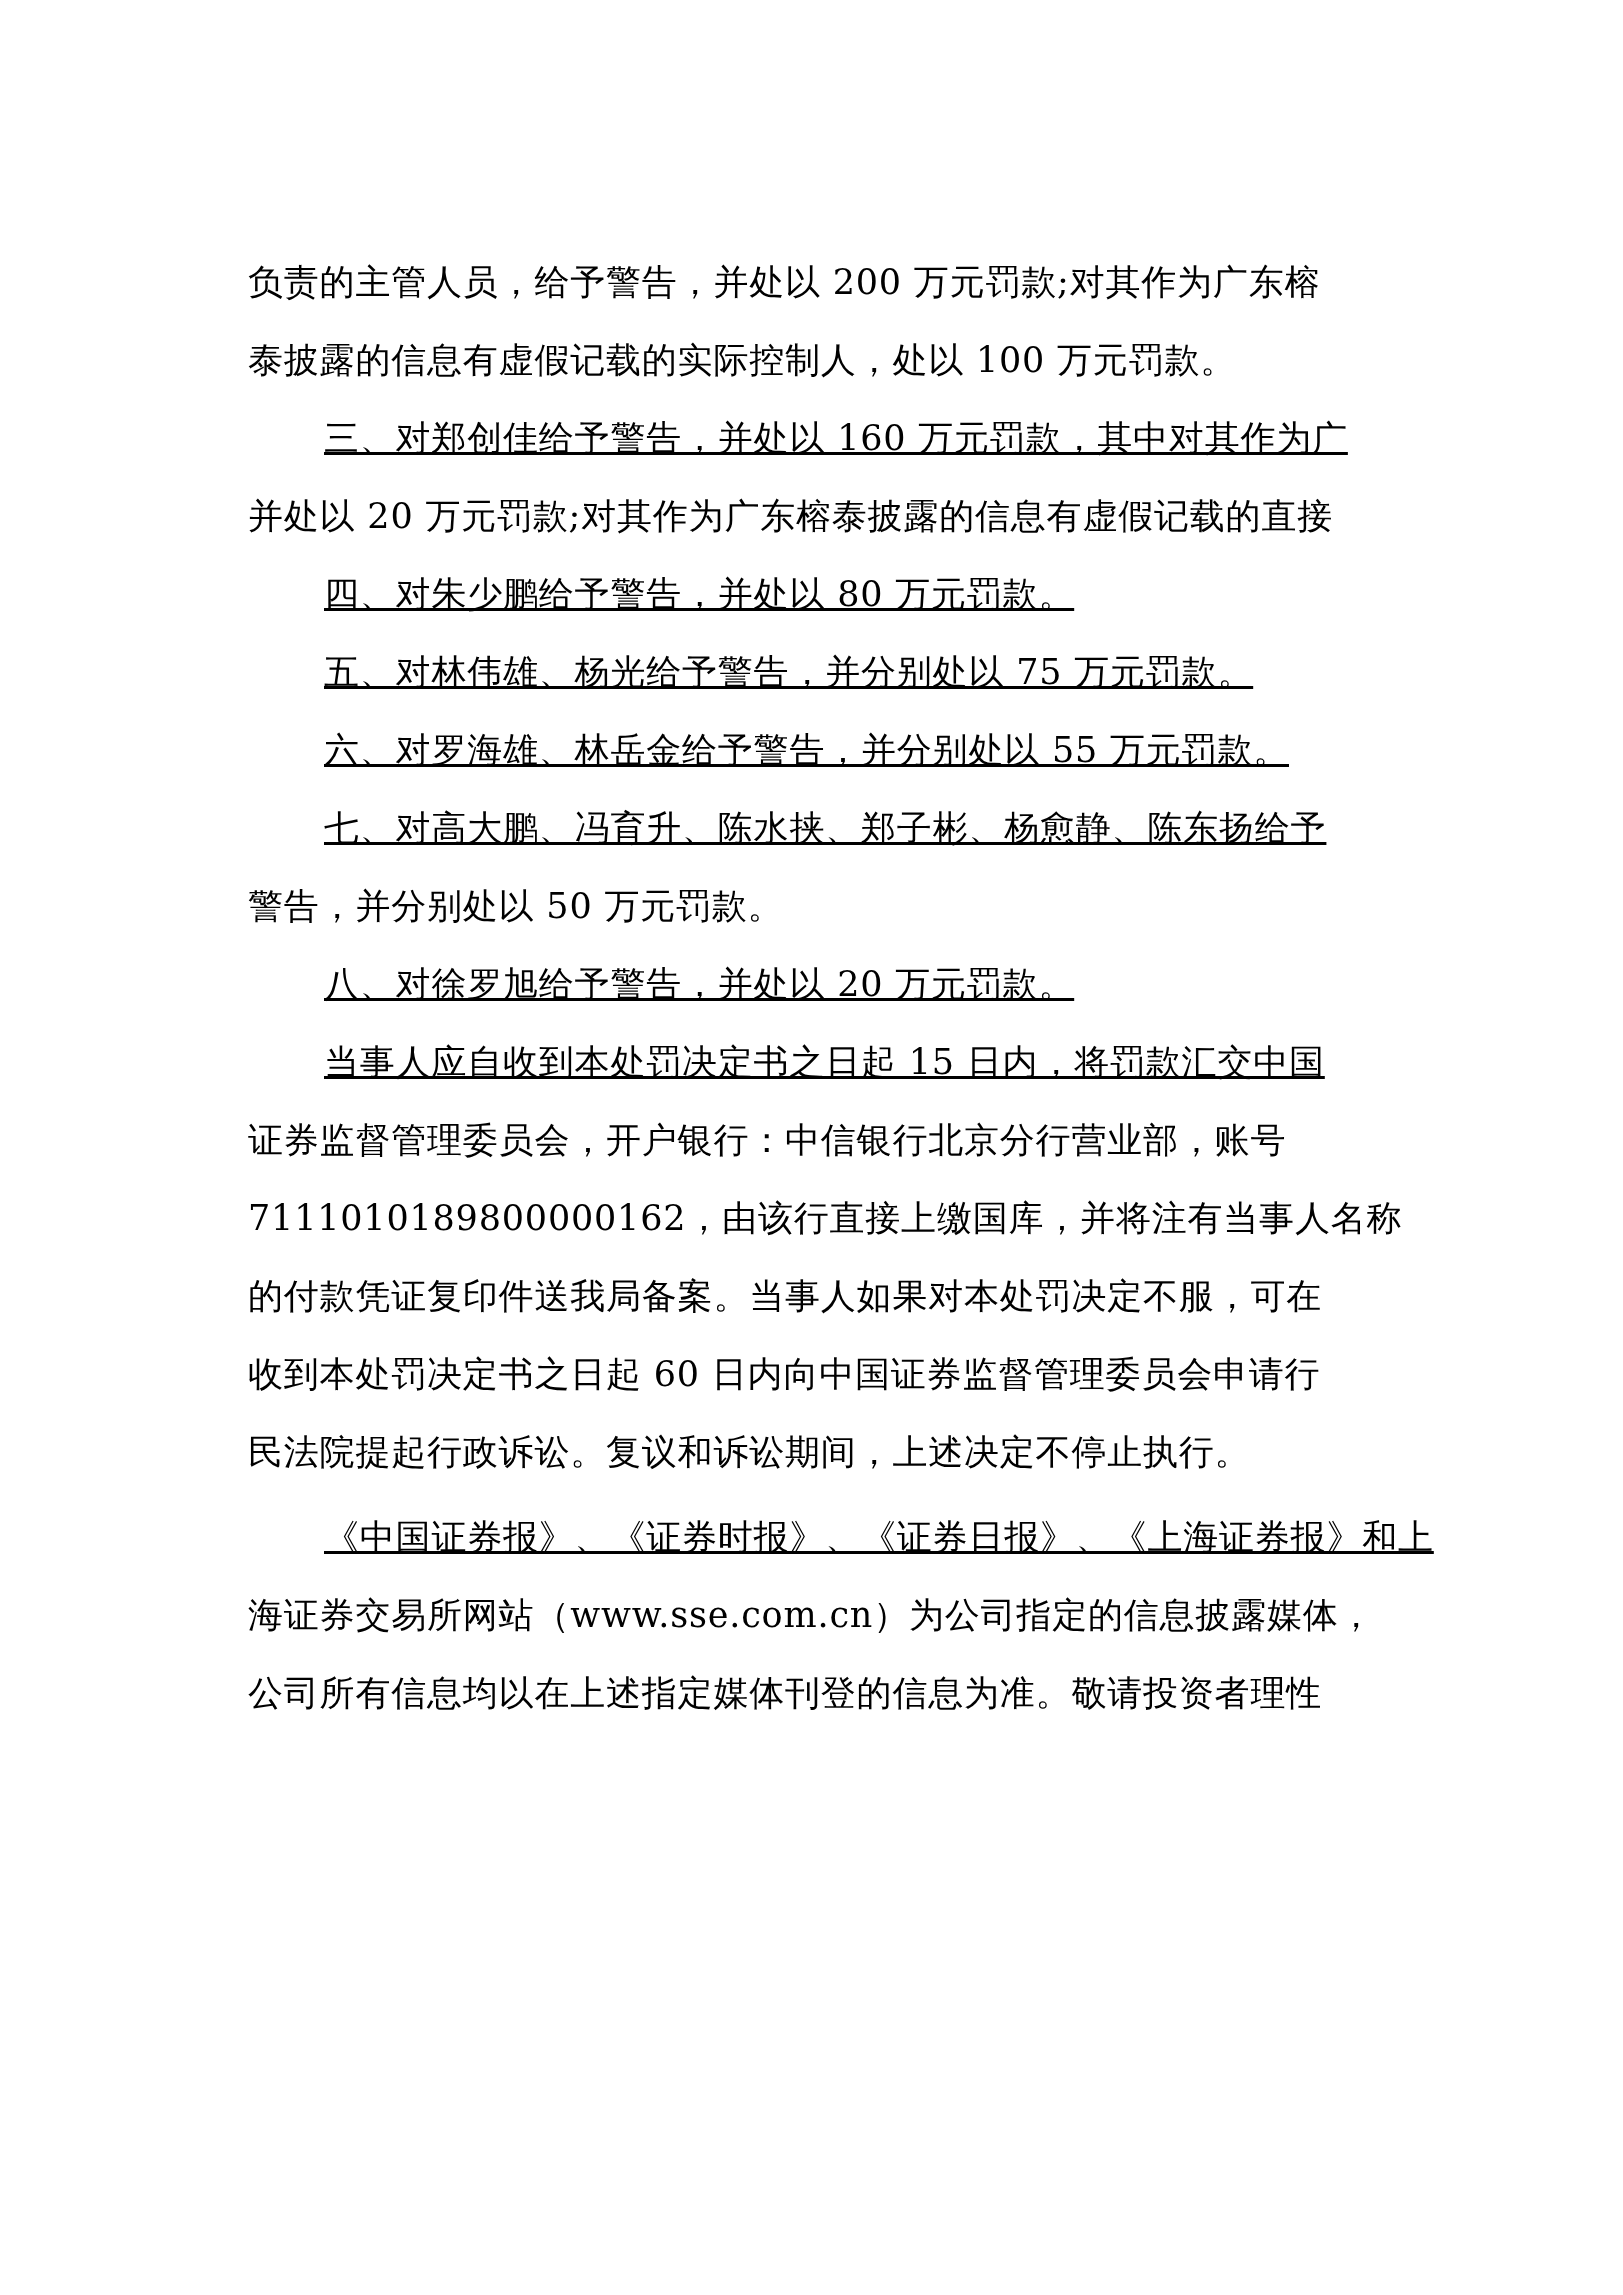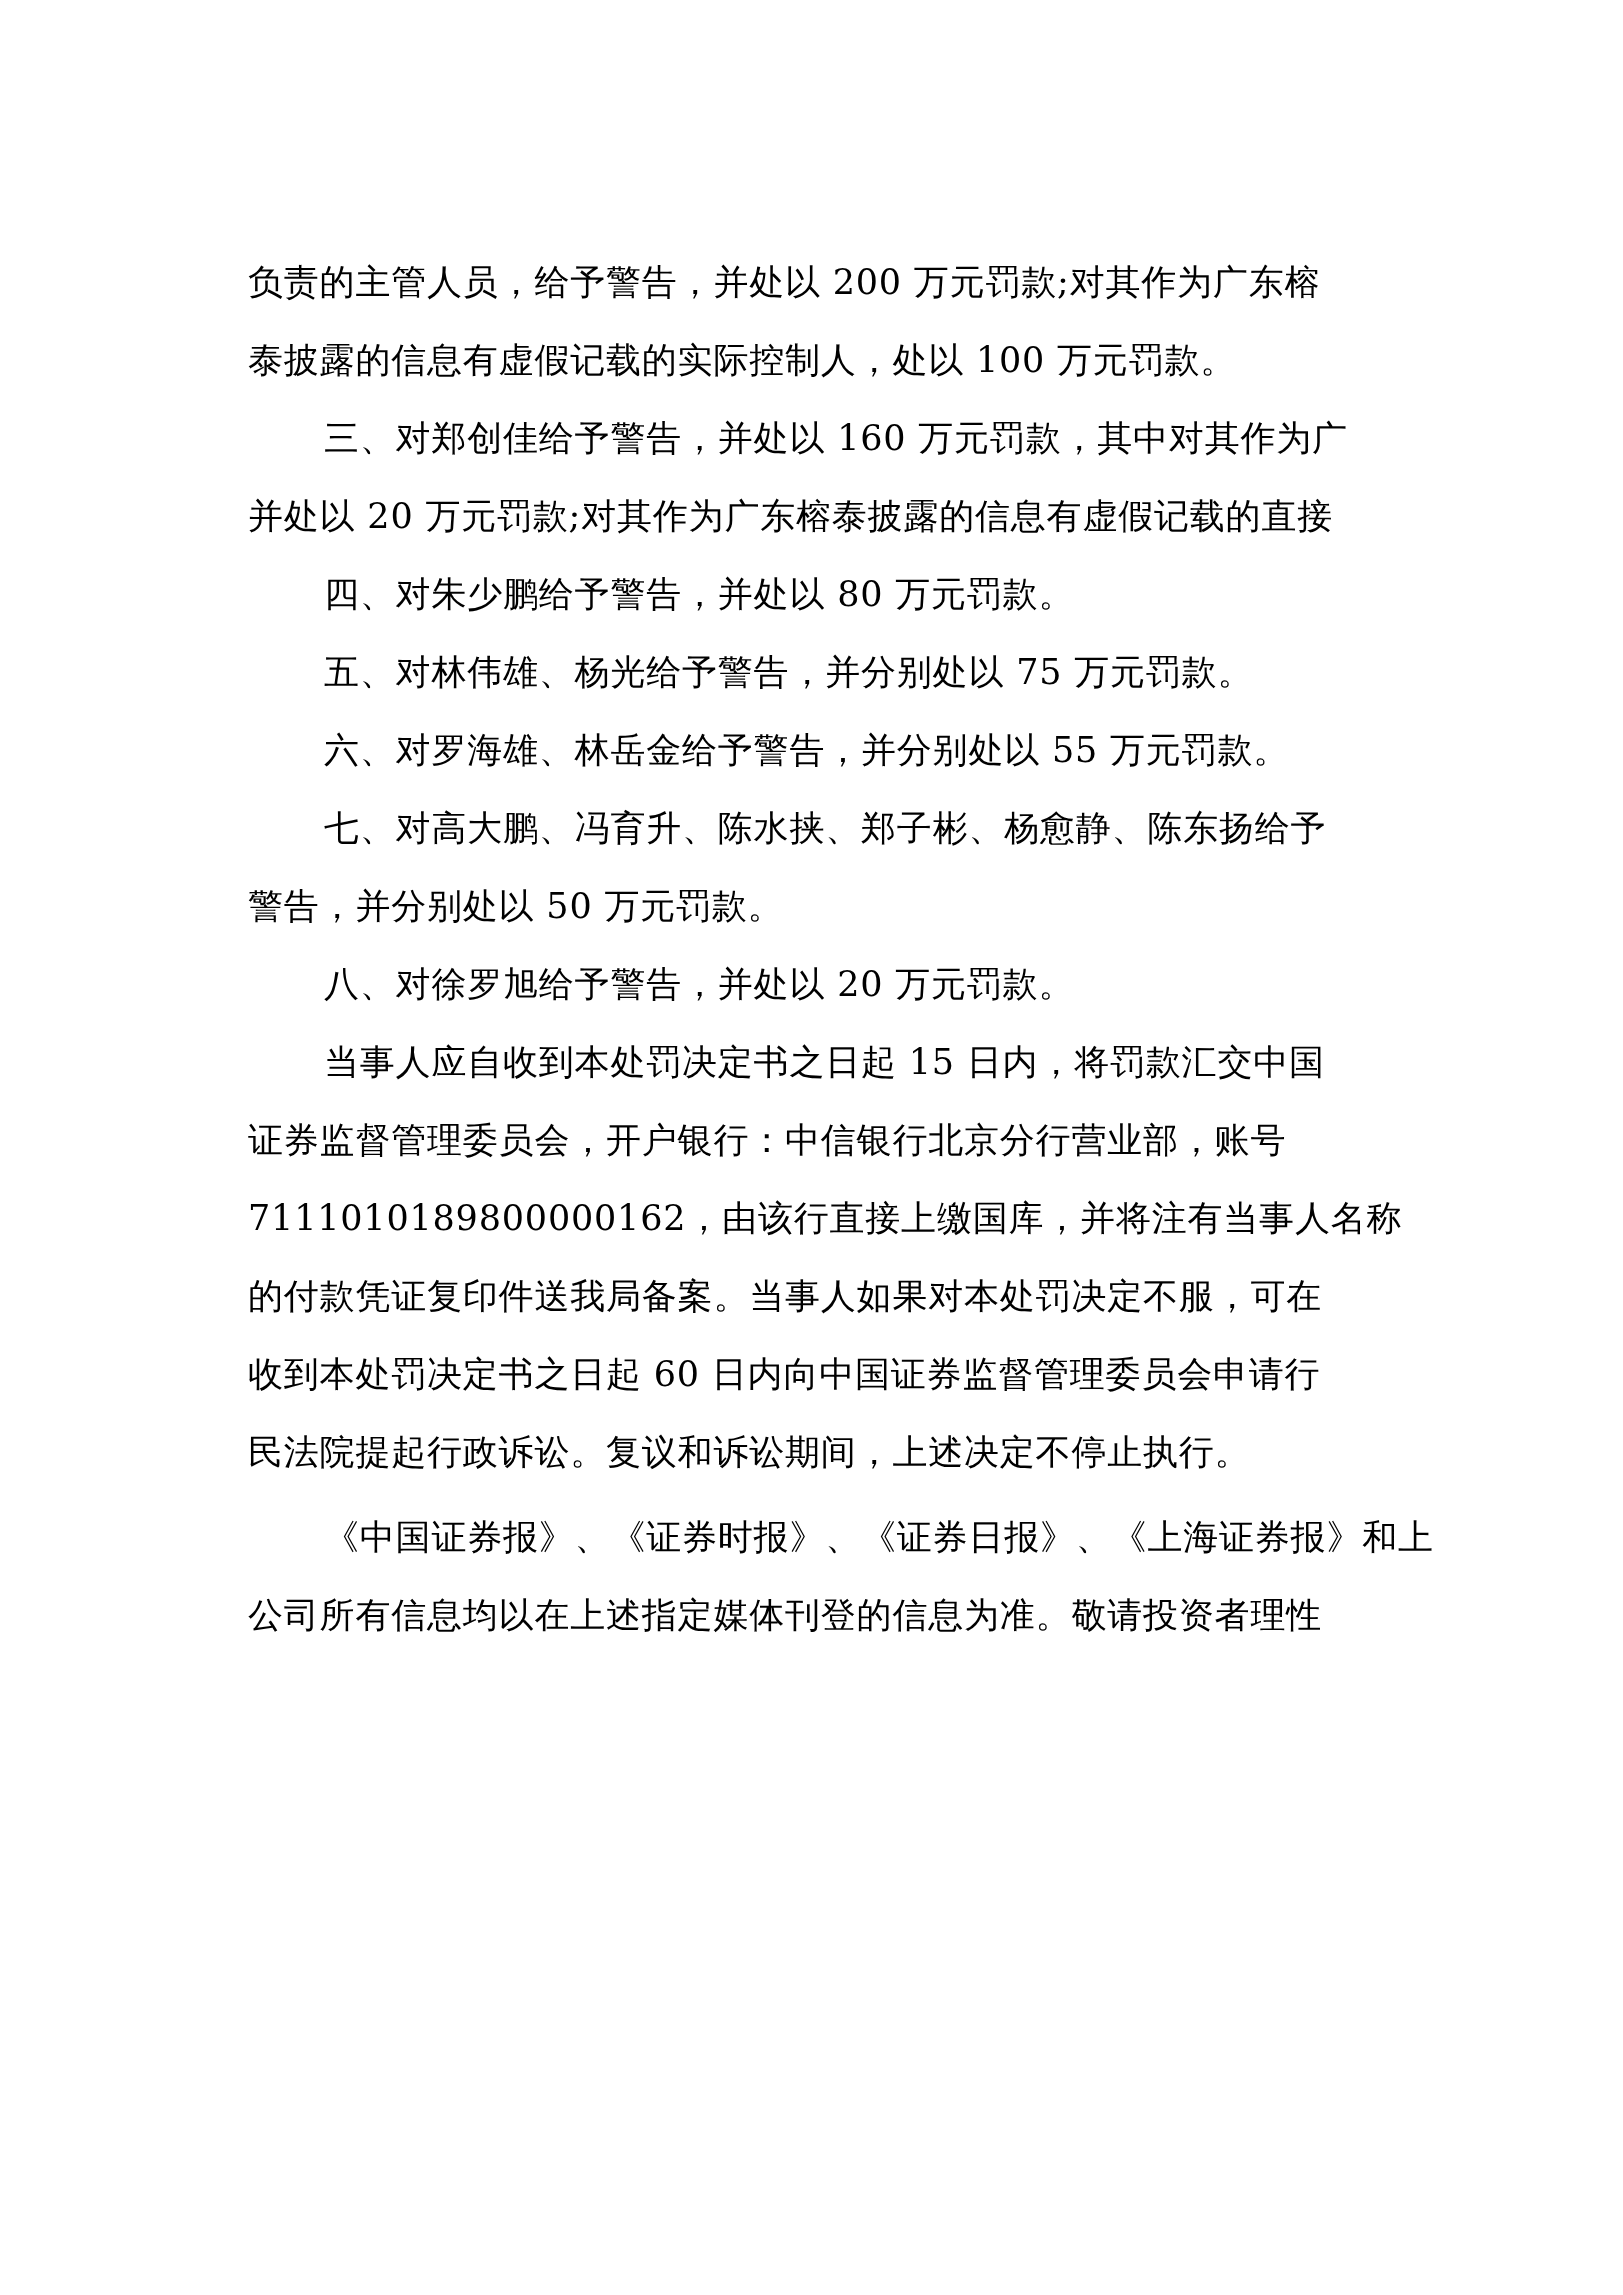--- a/index.html
+++ b/index.html
@@ -32,20 +32,21 @@
     }
     .line {
       height: 78px;
       line-height: 78px;
       font-size: 35px;
       white-space: nowrap;
       letter-spacing: 0.8px;
     }
     .line.indent {
       padding-left: 76px;
+      text-decoration: underline;
     }
     .line.para-gap {
       margin-top: 6.8px;
       text-align: right;
     }
   </style>
 </head>
 <body>
 
 <div class="page">
@@ -86,18 +87,19 @@
       <div class="line indent">当事人应自收到本处罚决定书之日起 15 日内，将罚款汇交中国</div>
       <div class="line">证券监督管理委员会，开户银行：中信银行北京分行营业部，账号</div>
       <div class="line">7111010189800000162，由该行直接上缴国库，并将注有当事人名称</div>
       <div class="line">的付款凭证复印件送我局备案。当事人如果对本处罚决定不服，可在</div>
       <div class="line">收到本处罚决定书之日起 60 日内向中国证券监督管理委员会申请行</div>
       <div class="line">民法院提起行政诉讼。复议和诉讼期间，上述决定不停止执行。</div>
     </div>
 
     <div>
       <div class="line indent para-gap">《中国证券报》、《证券时报》、《证券日报》、《上海证券报》和上</div>
+      <div class="line">海证券交易所网站（www.sse.com.cn）为公司指定的信息披露媒体，</div>
       <div class="line">公司所有信息均以在上述指定媒体刊登的信息为准。敬请投资者理性</div>
     </div>
 
   </div>
 </div>
 
 
 </body></html>

